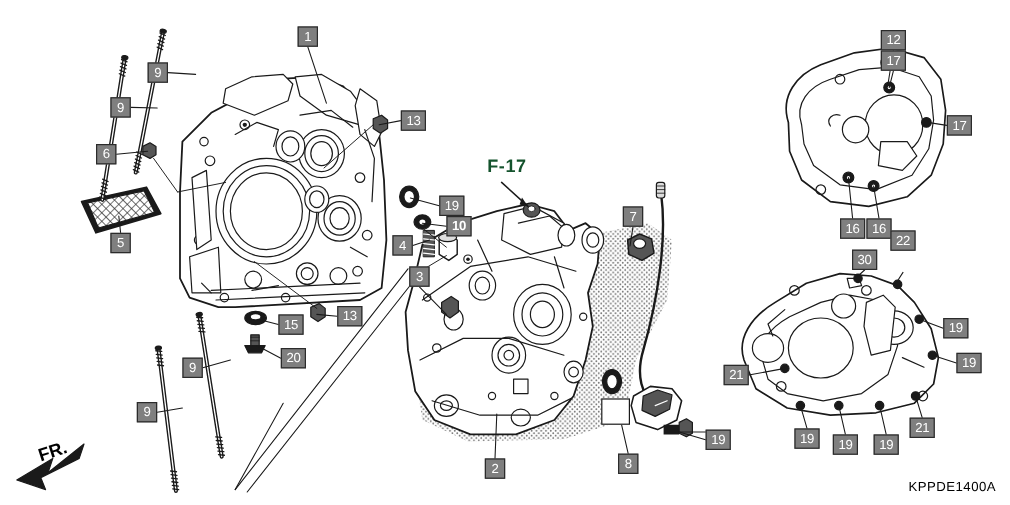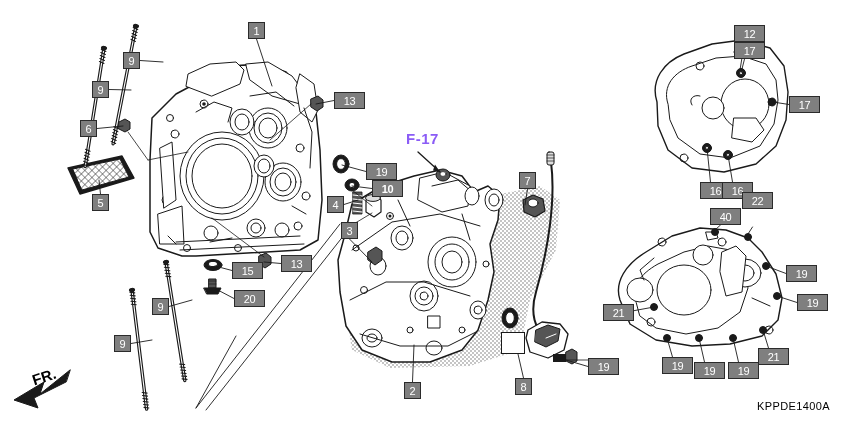--- a/index.html
+++ b/index.html
@@ -5,22 +5,22 @@
   html,body{margin:0;padding:0;background:#ffffff;}
   body{width:842px;height:421px;overflow:hidden;
        font-family:"Liberation Sans","DejaVu Sans",sans-serif;}
   #sheet{position:relative;width:842px;height:421px;background:#fff;}
   svg.layer{position:absolute;left:0;top:0;width:842px;height:421px;}
   
   .callout{position:absolute;width:17px;height:17px;background:#7f7f7f;
            border:1px solid #2b2b2b;color:#ffffff;font-size:11px;
            line-height:16px;text-align:center;font-family:"Liberation Sans",sans-serif;
            box-sizing:border-box;letter-spacing:-0.3px;}
-  .callout.w2{width:31px;}
-  .ftag{position:absolute;font-weight:bold;font-size:15px;color:#8b5cf6;
+  .callout.w2{width:21px;}
+  .ftag{position:absolute;font-weight:bold;font-size:15px;color:#14532d;
         font-family:"Liberation Sans",sans-serif;letter-spacing:0.5px;}
   .frtag{position:absolute;font-weight:bold;font-size:15px;color:#000;
          font-family:"Liberation Sans",sans-serif;transform:rotate(-18deg);}
   .partcode{position:absolute;font-size:11px;color:#000;letter-spacing:0.4px;
             font-family:"Liberation Sans",sans-serif;}
   .whitebox{position:absolute;background:#fff;border:1px solid #1a1a1a;}
 </style>
 </head>
 <body>
 
@@ -385,21 +385,21 @@
       <div class="callout w2" style="left: 700px; top: 182px;">16</div>
       <div class="callout w2" style="left: 722px; top: 182px;">16</div>
       <div class="callout w2" style="left: 734px; top: 42px;">17</div>
       <div class="callout w2" style="left: 789px; top: 96px;">17</div>
       <div class="callout w2" style="left: 588px; top: 358px;">19</div>
       <div class="callout w2" style="left: 786px; top: 265px;">19</div>
       <div class="callout w2" style="left: 797px; top: 294px;">19</div>
       <div class="callout w2" style="left: 662px; top: 357px;">19</div>
       <div class="callout w2" style="left: 694px; top: 362px;">19</div>
       <div class="callout w2" style="left: 728px; top: 362px;">19</div>
-      <div class="callout w2" style="left: 710px; top: 208px;">40</div>
+      <div class="callout w2" style="left: 710px; top: 208px;">30</div>
       <div class="callout w2" style="left: 603px; top: 304px;">21</div>
       <div class="callout w2" style="left: 758px; top: 348px;">21</div>
       <div class="callout w2" style="left: 742px; top: 192px;">22</div>
     </div>
 
   <div class="ftag" style="left:406px;top:130px;">F-17</div>
 
   <div class="frtag" style="left:32px;top:368px;">FR.</div>
 
   <div class="partcode" style="left:757px;top:400px;">KPPDE1400A</div>

